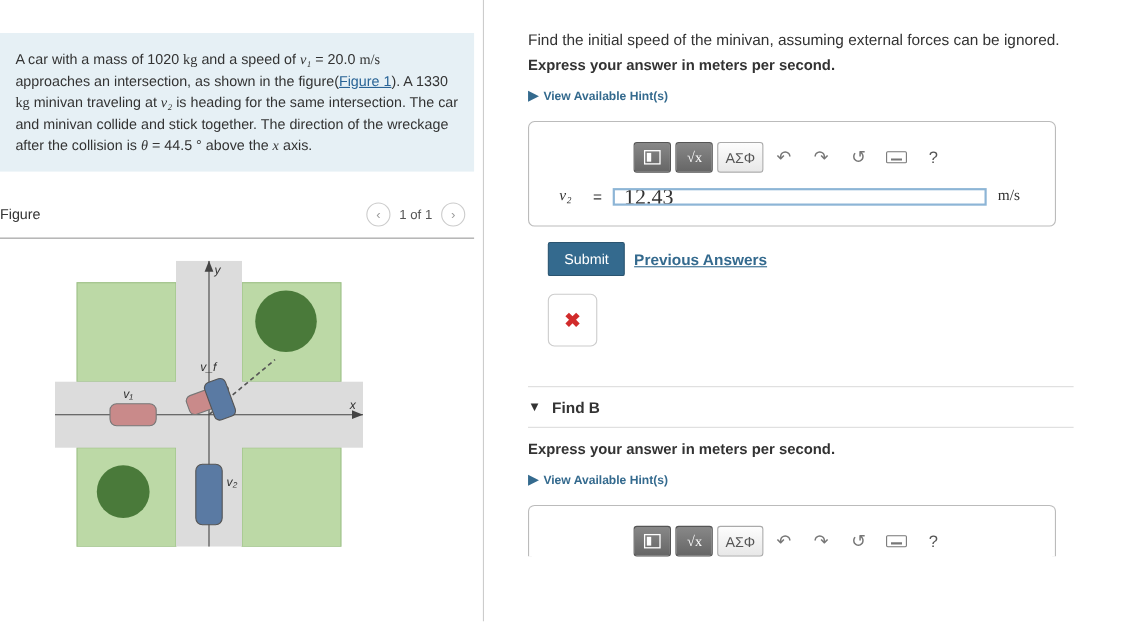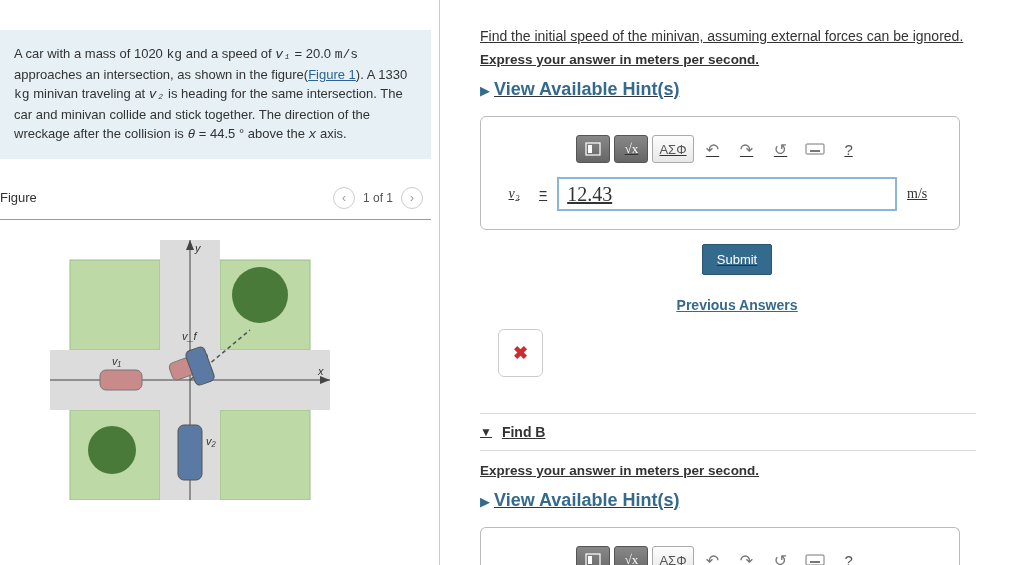--- a/index.html
+++ b/index.html
@@ -1,43 +1,43 @@
 <!DOCTYPE html>
 <html><head>
 <meta charset="utf-8">
 <style>
 * { margin: 0; padding: 0; box-sizing: border-box; }
 body { font-family: Arial, Helvetica, sans-serif; font-size: 13px; color: #333; background: #fff; width: 1024px; height: 565px; overflow: hidden; }
 .container { display: flex; height: 100%; }
 .left { width: 440px; padding: 0; border-right: 1px solid #ccc; }
-.right { flex: 1; padding: 0 48px 0 40px; overflow-y: auto; text-decoration: underline; }
+.right { flex: 1; padding: 0 48px 0 40px; overflow-y: auto; }
 .problem-text { background: #e6f0f5; padding: 14px 14px; margin: 30px 8px 20px 0; line-height: 1.5; font-size: 13px; }
 .problem-text a { color: #2a6496; text-decoration: underline; text-align: center; }
-.serif { font-family: Liberation Mono, monospace; }
+.serif { font-family: Liberation Serif, serif; }
 .figure-header { display: flex; align-items: center; justify-content: space-between; padding: 8px 8px 10px 0; border-bottom: 1px solid #999; margin-right: 8px; }
 .figure-title { font-size: 13px; color: #333; }
 .fig-nav { display: flex; align-items: center; gap: 8px; font-size: 12px; color: #555; }
 .navbtn { width: 22px; height: 22px; border: 1px solid #ccc; border-radius: 50%; display: inline-flex; align-items: center; justify-content: center; color: #999; cursor: pointer; background:#fff; }
 .figure-img { margin: 20px 0 0 50px; }
 .part-question { margin: 28px 0 8px 0; font-size: 14px; color: #333; }
 .instruction { font-weight: bold; margin: 8px 0 12px 0; font-size: 13.5px; }
 .hints { margin: 0 0 16px 0; }
-.hints a { color: #346A8E; font-weight: bold; text-decoration: none; font-size: 18px; }
+.hints a { color: #346A8E; font-weight: bold; text-decoration: none; font-size: 11px; }
 .hints .tri { display: inline-block; margin-right: 4px; color:#346A8E; }
 .answer-box { border: 1px solid #bbb; border-radius: 6px; padding: 18px 18px 18px 18px; background: #fff; margin-bottom: 14px; width: 480px; }
 .toolbar { display: flex; gap: 4px; align-items: center; justify-content: center; margin-bottom: 14px; }
 .tbtn { border: 1px solid #aaa; background: linear-gradient(#fdfdfd,#e8e8e8); border-radius: 3px; height: 28px; min-width: 34px; display: inline-flex; align-items: center; justify-content: center; font-size: 13px; color: #555; cursor: pointer; padding: 0 6px; }
 .tbtn.dark { background: linear-gradient(#888,#666); color:#fff; border-color:#555; }
 .tool-plain { height:28px; min-width:30px; display:inline-flex; align-items:center; justify-content:center; color:#777; font-size:16px; cursor:pointer; }
 .ans-row { display: flex; align-items: center; gap: 10px; }
 .var { font-style: italic; font-family: Georgia, serif; font-size: 14px; width: 30px; text-align:center; }
 .eq { font-size: 14px; }
-.input-field { flex: 1; border: 2px solid #8db5d6; height: 34px; font-size: 20px; padding: 2px 8px; font-family: Georgia, serif; color: #333; outline: none; }
+.input-field { flex: 1; border: 2px solid #8db5d6; height: 16px; font-size: 20px; padding: 2px 8px; font-family: Georgia, serif; color: #333; outline: none; }
 .unit { font-family: Georgia, serif; font-size: 14px; width: 34px; }
-.submit-row { display: flex; align-items: center; gap: 22px; margin: 0 0 16px 18px; flex-direction: column; }
+.submit-row { display: flex; align-items: center; gap: 8px; margin: 0 0 16px 18px; }
 .submit-btn { background: #346A8E; color: #fff; border: 1px solid #2a5470; padding: 7px 14px; font-size: 13px; cursor: pointer; border-radius: 2px; }
 .prev-link { color: #346A8E; font-weight: bold; text-decoration: underline; font-size: 14px; cursor: pointer; }
 .feedback { border: 1px solid #ccc; border-radius: 6px; padding: 12px 14px; display: inline-flex; align-items: center; gap: 10px; font-weight: bold; color: #333; margin-left: 18px; }
 .fb-x { color: #d12b2b; font-size: 18px; font-weight: bold; }
 .part-b-hdr { margin: 36px 0 12px 0; padding: 10px 0; border-top: 1px solid #ddd; border-bottom: 1px solid #ddd; display:flex; align-items:center; gap:10px; }
 .part-b-hdr .caret { color:#333; font-size:12px; }
 .part-b-hdr .lbl { font-weight: bold; font-size: 14px; }
 </style>
 </head>
 <body>

